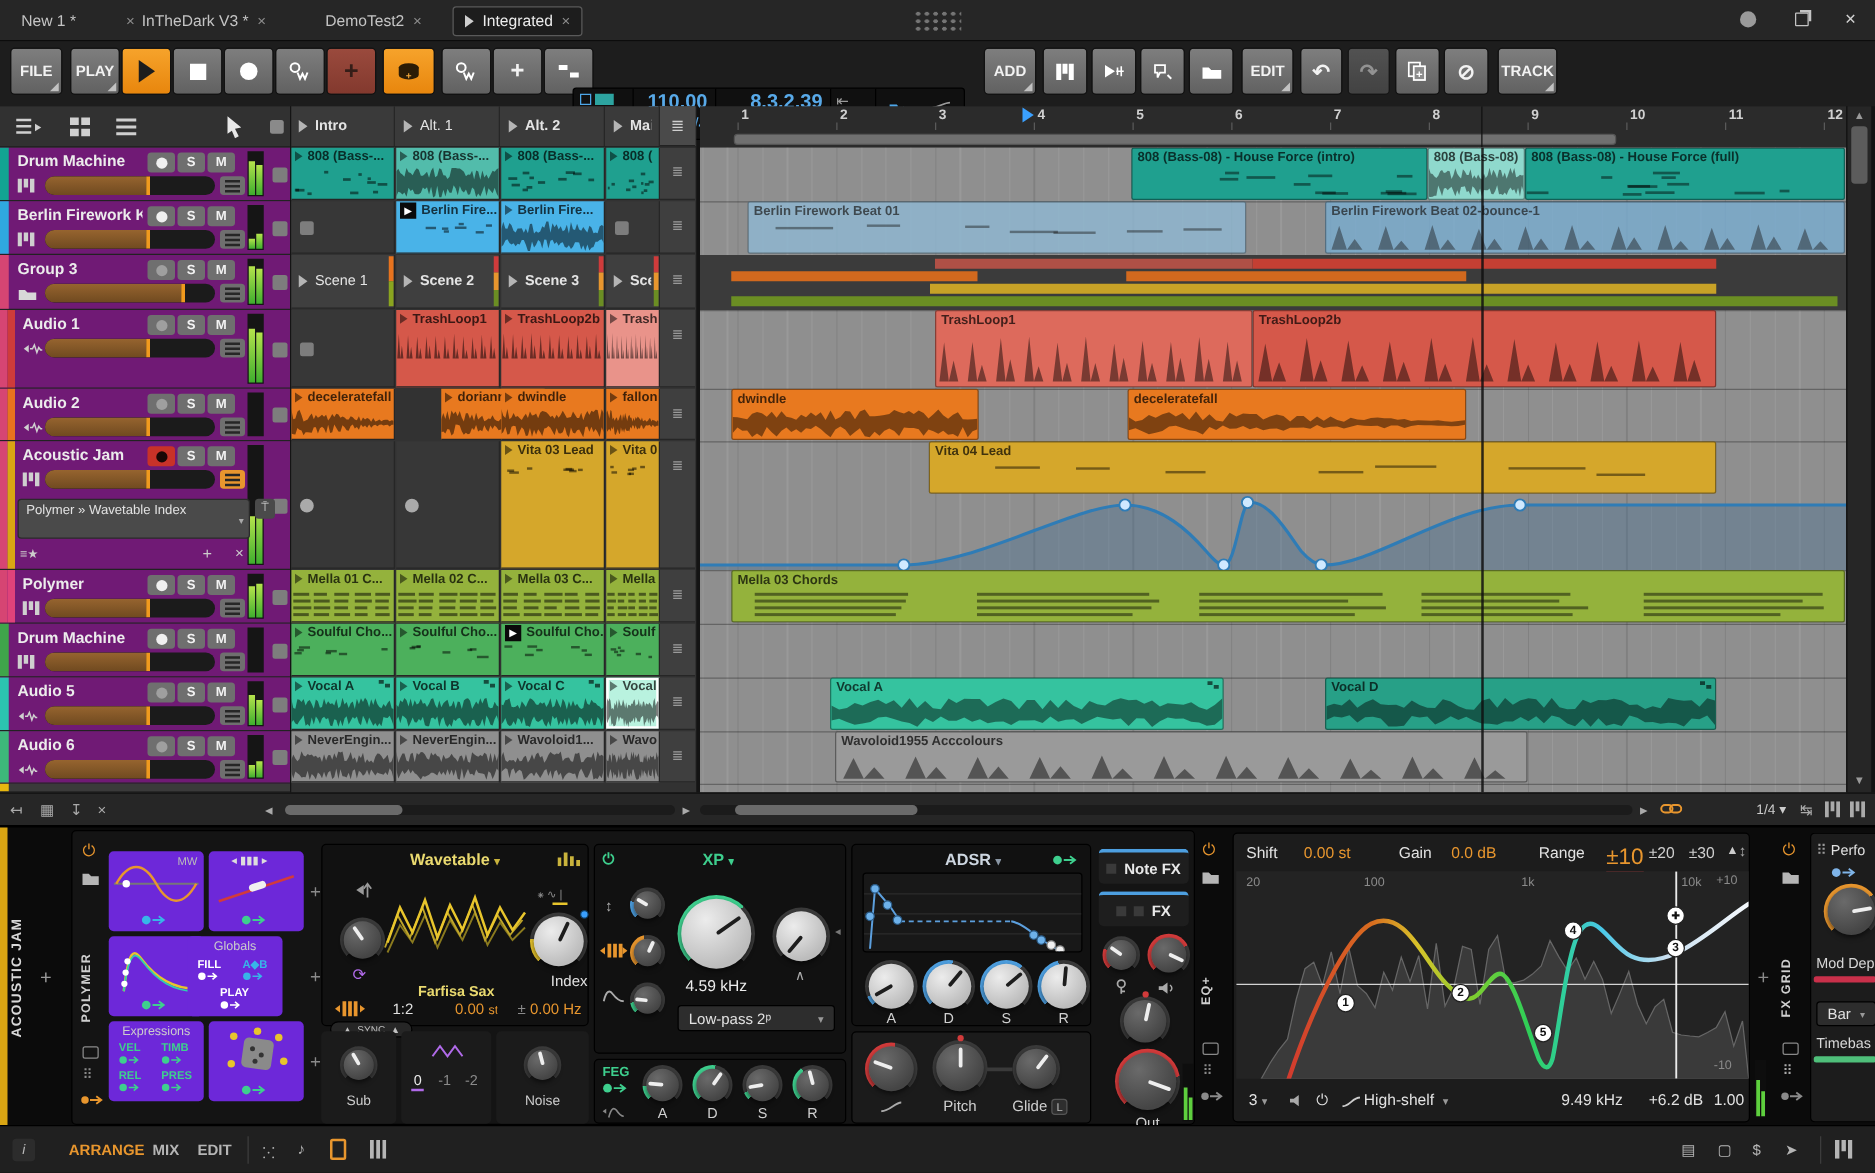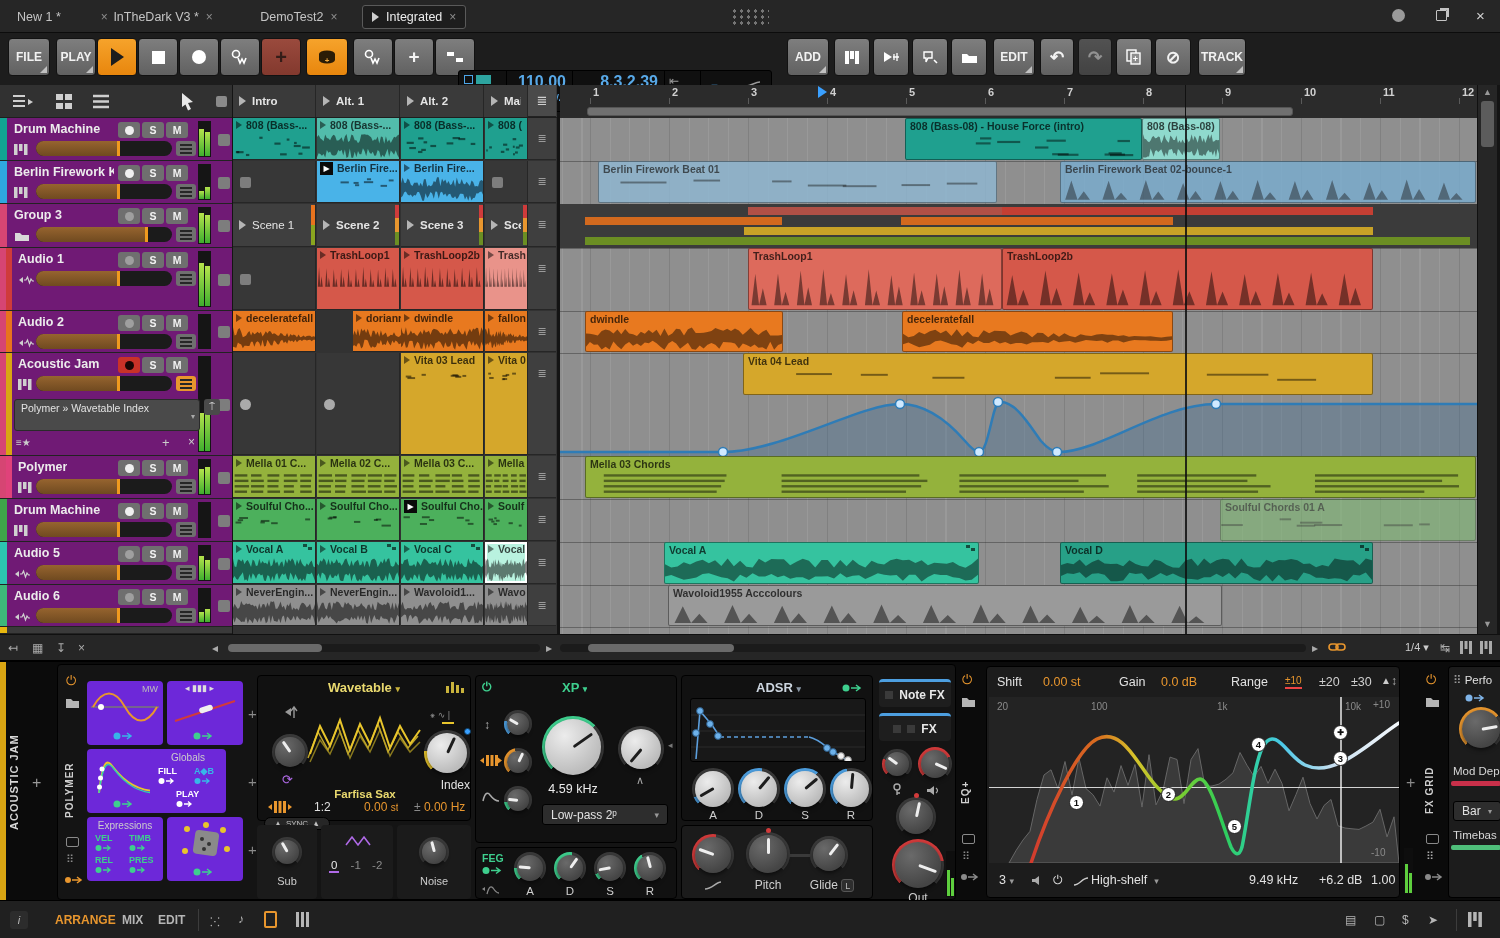--- a/index.html
+++ b/index.html
@@ -246,21 +246,21 @@
     </svg>
   <div class="a" style="left:216px;top:11px;width:11px;height:11px;background:#8a8a8a;border-radius:2px"></div>
 </div>
 <div class="a" id="launchhead">
     <div class="a" style="left: 0px; top: 0px; width: 83px; height: 32px; border-right: 1px solid rgb(38, 38, 38); display: flex; align-items: center; gap: 6px; padding: 0px 6px; overflow: hidden;">
       <div style="width: 0px; height: 0px; border-left: 7px solid rgb(181, 181, 181); border-top: 5px solid transparent; border-bottom: 5px solid transparent; flex: 0 0 auto;"></div>
       <div class="tx" style="font-size: 11.5px; font-weight: bold; color: rgb(228, 228, 228);">Intro</div>
     </div>
     <div class="a" style="left: 84px; top: 0px; width: 83px; height: 32px; border-right: 1px solid rgb(38, 38, 38); display: flex; align-items: center; gap: 6px; padding: 0px 6px; overflow: hidden;">
       <div style="width: 0px; height: 0px; border-left: 7px solid rgb(181, 181, 181); border-top: 5px solid transparent; border-bottom: 5px solid transparent; flex: 0 0 auto;"></div>
-      <div class="tx" style="font-size: 11.5px; font-weight: bold; color: rgb(228, 228, 228);">Alt. 1</div>
+      <div class="tx" style="font-size: 11.5px; font-weight: normal; color: rgb(228, 228, 228);">Alt. 1</div>
     </div>
     <div class="a" style="left: 168px; top: 0px; width: 83px; height: 32px; border-right: 1px solid rgb(38, 38, 38); display: flex; align-items: center; gap: 6px; padding: 0px 6px; overflow: hidden;">
       <div style="width: 0px; height: 0px; border-left: 7px solid rgb(181, 181, 181); border-top: 5px solid transparent; border-bottom: 5px solid transparent; flex: 0 0 auto;"></div>
       <div class="tx" style="font-size: 11.5px; font-weight: bold; color: rgb(228, 228, 228);">Alt. 2</div>
     </div>
     <div class="a" style="left: 252px; top: 0px; width: 43px; height: 32px; border-right: 1px solid rgb(38, 38, 38); display: flex; align-items: center; gap: 6px; padding: 0px 6px; overflow: hidden;">
       <div style="width: 0px; height: 0px; border-left: 7px solid rgb(181, 181, 181); border-top: 5px solid transparent; border-bottom: 5px solid transparent; flex: 0 0 auto;"></div>
       <div class="tx" style="font-size: 11.5px; font-weight: bold; color: rgb(228, 228, 228);">Main</div>
     </div>
     <div class="a" style="left: 295px; top: 0px; width: 28px; height: 32px; background: rgb(74, 74, 74); border-bottom: 1px solid rgb(34, 34, 34); color: rgb(207, 207, 207); font-size: 13px; text-align: center; line-height: 32px;">≣</div>
@@ -1141,20 +1141,38 @@
           <rect x="84.5" y="18.9" width="8.7" height="2"></rect>
         </g>
       </svg>
     </div>
     <div class="aclip" style="left: 582px; top: 0px; width: 78px; height: 42px; background: rgb(143, 217, 205);">
       <div class="albl tx">808 (Bass-08)</div>
       <svg viewBox="0 0 100 24" preserveAspectRatio="none" class="thumb" style="top: 14px; height: 26px; width: 100%;">
         <path d="M0,12 L0,1.0 L2,5.4 L4,5.8 L6,7.6 L8,8.6 L10,7.0 L12,3.7 L14,2.7 L16,4.9 L18,4.6 L20,3.3 L22,3.6 L24,9.4 L26,6.5 L28,1.4 L30,5.5 L32,7.6 L34,9.0 L36,2.2 L38,3.9 L40,6.4 L42,6.5 L44,2.3 L46,9.3 L48,6.6 L50,9.3 L52,6.1 L54,8.8 L56,9.6 L58,5.1 L60,8.6 L62,6.6 L64,1.1 L66,7.0 L68,2.5 L70,5.2 L72,8.9 L74,2.5 L76,2.7 L78,8.2 L80,4.6 L82,9.2 L84,5.3 L86,1.1 L88,5.5 L90,1.2 L92,8.1 L94,7.5 L96,6.2 L98,6.8 L100,6.4 L100,19.2 L98,14.6 L96,22.3 L94,15.9 L92,20.7 L90,17.0 L88,17.9 L86,15.6 L84,17.8 L82,21.2 L80,19.3 L78,21.3 L76,20.5 L74,20.6 L72,14.1 L70,18.2 L68,20.7 L66,20.5 L64,16.5 L62,17.7 L60,17.8 L58,17.5 L56,22.2 L54,16.4 L52,20.6 L50,18.5 L48,16.1 L46,14.8 L44,21.5 L42,18.2 L40,19.0 L38,14.8 L36,15.2 L34,15.4 L32,21.2 L30,17.8 L28,22.2 L26,18.6 L24,15.1 L22,16.3 L20,17.8 L18,16.0 L16,16.5 L14,21.9 L12,17.9 L10,14.2 L8,21.7 L6,21.8 L4,22.5 L2,22.7 L0,22.5Z" fill="rgba(0,0,0,.45)"></path>
       </svg>
     </div>
+    <div class="aclip" style="left: 660px; top: 0px; width: 256px; height: 42px; background: rgb(31, 160, 143);">
+      <div class="albl tx">808 (Bass-08) - House Force (full)</div>
+      <svg viewBox="0 0 100 24" preserveAspectRatio="none" class="thumb" style="top: 14px; height: 26px; width: 100%;">
+        <g fill="rgba(0,0,0,.45)">
+          <rect x="23.6" y="7.3" width="3.5" height="2"></rect>
+          <rect x="31.8" y="13.8" width="7.2" height="2"></rect>
+          <rect x="37.5" y="18.5" width="9.2" height="2"></rect>
+          <rect x="0.1" y="18.6" width="6.9" height="2"></rect>
+          <rect x="30.4" y="19.8" width="5.9" height="2"></rect>
+          <rect x="79.8" y="17.3" width="3.1" height="2"></rect>
+          <rect x="65.6" y="18.8" width="9.5" height="2"></rect>
+          <rect x="42.6" y="7.4" width="4.5" height="2"></rect>
+          <rect x="44.4" y="12.3" width="6.9" height="2"></rect>
+          <rect x="32.1" y="14.0" width="9.2" height="2"></rect>
+          <rect x="39.9" y="4.0" width="8.5" height="2"></rect>
+        </g>
+      </svg>
+    </div>
     <div class="aclip" style="left: 38px; top: 43px; width: 399px; height: 42px; background: rgb(143, 185, 212); opacity: 0.8;">
       <div class="albl tx">Berlin Firework Beat 01</div>
       <svg viewBox="0 0 100 24" preserveAspectRatio="none" class="thumb" style="top: 14px; height: 26px; width: 100%;">
         <g fill="rgba(0,0,0,.45)">
           <rect x="87.6" y="6.1" width="7.7" height="1.8"></rect>
           <rect x="23.8" y="3.3" width="6.7" height="1.8"></rect>
           <rect x="61.4" y="8.5" width="8.5" height="1.8"></rect>
           <rect x="52.6" y="7.9" width="9.7" height="1.8"></rect>
           <rect x="5.4" y="5.1" width="11.6" height="1.8"></rect>
           <rect x="43.6" y="4.1" width="4.9" height="1.8"></rect>
@@ -1226,34 +1244,20 @@
           <rect x="62" y="8" width="12.4" height="2.2"></rect>
           <rect x="62" y="13" width="15.0" height="2.2"></rect>
           <rect x="62" y="18" width="13.6" height="2.2"></rect>
           <rect x="82" y="3" width="16.1" height="2.2"></rect>
           <rect x="82" y="8" width="14.3" height="2.2"></rect>
           <rect x="82" y="13" width="16.2" height="2.2"></rect>
           <rect x="82" y="18" width="12.3" height="2.2"></rect>
         </g>
       </svg>
     </div>
-    <div class="aclip" style="left: 660px; top: 381px; width: 256px; height: 42px; background: rgb(127, 191, 114); opacity: 0.55;">
-      <div class="albl tx">Soulful Chords 01 A</div>
-      <svg viewBox="0 0 100 24" preserveAspectRatio="none" class="thumb" style="top: 14px; height: 26px; width: 100%;">
-        <g fill="rgba(0,0,0,.45)">
-          <rect x="23.1" y="4.0" width="4.5" height="1.8"></rect>
-          <rect x="31.1" y="7.1" width="8.8" height="1.8"></rect>
-          <rect x="36.7" y="9.3" width="11.0" height="1.8"></rect>
-          <rect x="0.1" y="9.3" width="8.5" height="1.8"></rect>
-          <rect x="29.8" y="9.9" width="7.3" height="1.8"></rect>
-          <rect x="78.0" y="8.7" width="4.2" height="1.8"></rect>
-          <rect x="64.1" y="9.5" width="11.4" height="1.8"></rect>
-        </g>
-      </svg>
-    </div>
     <div class="aclip" style="left: 104px; top: 424px; width: 315px; height: 42px; background: rgb(53, 195, 159);">
       <div class="albl tx">Vocal A</div>
       <div class="badge">
         <i style="left:0;top:0"></i>
         <i style="left:5px;top:3px"></i>
       </div>
       <svg viewBox="0 0 100 24" preserveAspectRatio="none" class="thumb" style="top: 14px; height: 26px; width: 100%;">
         <path d="M0,12 L0,6.8 L2,9.8 L4,8.7 L6,4.9 L8,6.9 L10,4.2 L12,2.6 L14,5.8 L16,3.0 L18,8.4 L20,1.4 L22,8.6 L24,3.5 L26,8.9 L28,9.6 L30,1.6 L32,5.0 L34,1.8 L36,2.0 L38,2.0 L40,7.5 L42,4.3 L44,1.7 L46,3.5 L48,9.6 L50,2.8 L52,2.8 L54,9.6 L56,2.8 L58,8.6 L60,2.6 L62,7.2 L64,9.7 L66,3.5 L68,5.9 L70,6.9 L72,3.1 L74,1.5 L76,2.9 L78,2.6 L80,5.6 L82,3.1 L84,7.5 L86,5.2 L88,5.8 L90,6.3 L92,4.5 L94,8.1 L96,9.9 L98,6.4 L100,1.4 L100,16.3 L98,21.1 L96,21.8 L94,19.4 L92,18.8 L90,16.5 L88,16.6 L86,15.6 L84,18.5 L82,22.7 L80,16.4 L78,16.3 L76,22.0 L74,16.5 L72,17.1 L70,16.3 L68,15.1 L66,17.8 L64,20.4 L62,16.9 L60,17.4 L58,18.9 L56,14.9 L54,19.8 L52,17.7 L50,17.9 L48,17.9 L46,21.2 L44,18.6 L42,18.8 L40,20.0 L38,17.0 L36,18.8 L34,15.6 L32,18.0 L30,18.0 L28,14.9 L26,19.1 L24,16.3 L22,22.6 L20,19.7 L18,18.7 L16,16.8 L14,15.1 L12,15.6 L10,19.0 L8,20.1 L6,21.1 L4,19.0 L2,16.6 L0,17.9Z" fill="rgba(0,0,0,.45)"></path>
       </svg>
     </div>
@@ -1643,21 +1647,21 @@
     <svg class="a" style="left:2px;top:210px" width="20" height="10">
         <circle cx="4" cy="5" r="3" fill="#8a8a8a"></circle>
         <path d="M8,5 h8 M13,2 l4,3 -4,3" stroke="#8a8a8a" stroke-width="1.5" fill="none"></path>
       </svg>
     <div class="dp" style="left:28px;top:4px;width:414px;height:232px;background:#1c1c1c">
       <div class="a" style="left:10px;top:8px;font-size:12.5px;color:#e2e2e2">Shift</div>
       <div class="a olab" style="left:56px;top:8px;font-size:12.5px">0.00 st</div>
       <div class="a" style="left:132px;top:8px;font-size:12.5px;color:#e2e2e2">Gain</div>
       <div class="a olab" style="left:174px;top:8px;font-size:12.5px">0.0 dB</div>
       <div class="a" style="left:244px;top:8px;font-size:12.5px;color:#e2e2e2">Range</div>
-      <div class="a olab" style="left:298px;top:8px;font-size:10px;border-bottom:2px solid #ef4444;padding-bottom:1px">±10</div>
+      <div class="a olab" style="left:298px;top:8px;font-size:18px;border-bottom:2px solid #ef4444;padding-bottom:1px">±10</div>
       <div class="a" style="left:332px;top:8px;font-size:12.5px;color:#cfcfcf">±20</div>
       <div class="a" style="left:364px;top:8px;font-size:12.5px;color:#cfcfcf">±30</div>
       <div class="a" style="left:394px;top:8px;color:#ccc;font-size:10px">▲</div>
       <div class="ico a" style="left:404px;top:7px">↕</div>
       <div class="a" style="left:2px;top:30px;width:410px;height:166px;background:#232323;overflow:hidden">
         <svg id="eqspec" width="410" height="166" style="position:absolute;left:0;top:0">
             <path d="M20,166 L20,166.0 L27,153.6 L34,143.0 L41,134.3 L48,102.4 L55,78.0 L62,72.8 L69,91.6 L76,64.5 L83,97.9 L90,61.2 L97,91.6 L104,97.8 L111,109.1 L118,80.8 L125,95.1 L132,68.6 L139,88.3 L146,67.5 L153,110.1 L160,57.7 L167,107.9 L174,93.3 L181,60.1 L188,62.5 L195,106.6 L202,62.6 L209,51.6 L216,89.6 L223,89.0 L230,87.1 L237,82.3 L244,75.8 L251,55.5 L258,68.3 L265,79.5 L272,69.4 L279,86.4 L286,72.2 L293,86.5 L300,113.8 L307,97.5 L314,80.2 L321,106.6 L328,122.0 L335,108.5 L342,102.5 L349,128.8 L356,131.0 L363,131.8 L370,132.4 L377,129.0 L384,125.1 L391,112.3 L398,139.9 L405,119.8 L410,166 Z" fill="#3d3d3d" stroke="#6e6e6e" stroke-width="1" opacity=".9"></path>
           </svg>
         <div class="a" style="left:0;top:90px;width:410px;height:1px;background:rgba(255,255,255,.8)"></div>
         <svg width="410" height="166" style="position:absolute;left:0;top:0">

